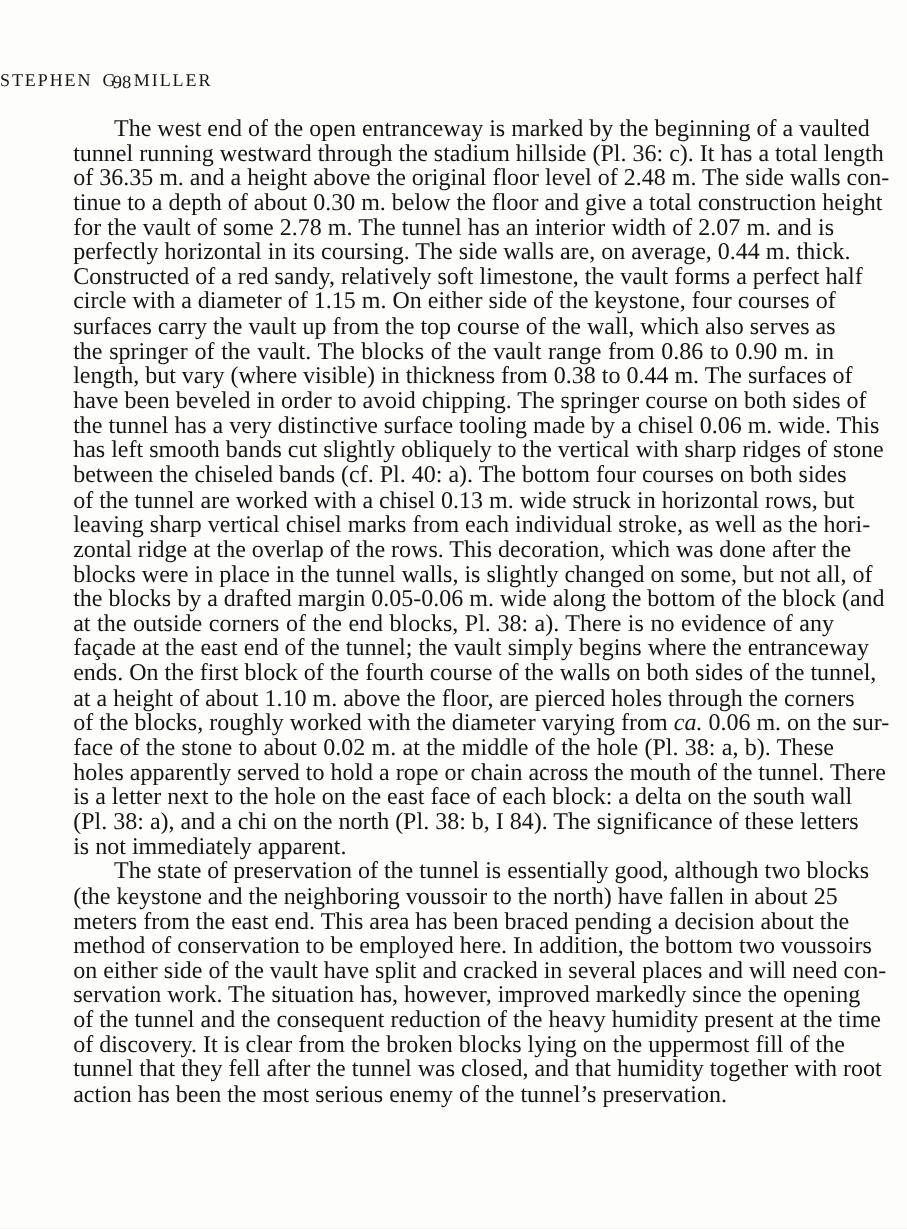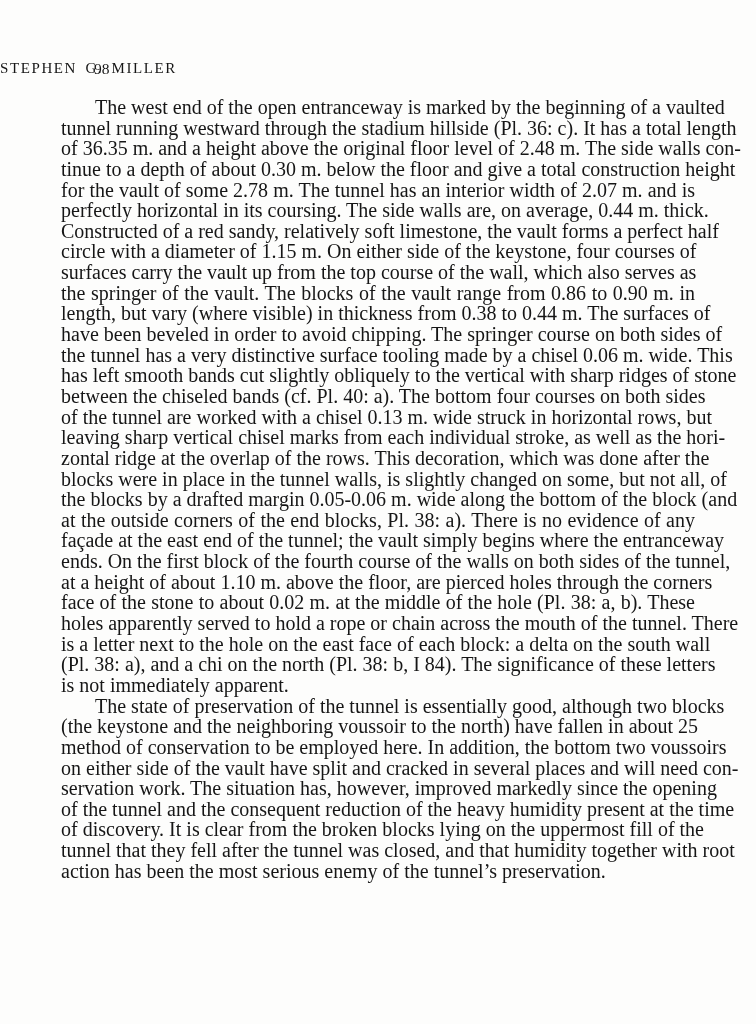--- a/index.html
+++ b/index.html
@@ -91,29 +91,31 @@
         <div class="line">between the chiseled bands (cf. Pl. 40: a). The bottom four courses on both sides</div>
         <div class="line">of the tunnel are worked with a chisel 0.13 m. wide struck in horizontal rows, but</div>
         <div class="line">leaving sharp vertical chisel marks from each individual stroke, as well as the hori-</div>
         <div class="line">zontal ridge at the overlap of the rows. This decoration, which was done after the</div>
         <div class="line">blocks were in place in the tunnel walls, is slightly changed on some, but not all, of</div>
         <div class="line">the blocks by a drafted margin 0.05-0.06 m. wide along the bottom of the block (and</div>
         <div class="line">at the outside corners of the end blocks, Pl. 38: a). There is no evidence of any</div>
         <div class="line">façade at the east end of the tunnel; the vault simply begins where the entranceway</div>
         <div class="line">ends. On the first block of the fourth course of the walls on both sides of the tunnel,</div>
         <div class="line">at a height of about 1.10 m. above the floor, are pierced holes through the corners</div>
+        <div class="line">of the blocks, roughly worked with the diameter varying from <i>ca.</i> 0.06 m. on the sur-</div>
         <div class="line">face of the stone to about 0.02 m. at the middle of the hole (Pl. 38: a, b). These</div>
         <div class="line">holes apparently served to hold a rope or chain across the mouth of the tunnel. There</div>
         <div class="line">is a letter next to the hole on the east face of each block: a delta on the south wall</div>
         <div class="line">(Pl. 38: a), and a chi on the north (Pl. 38: b, I 84). The significance of these letters</div>
         <div class="line last">is not immediately apparent.</div>
       </div>
     <div class="para">
         <div class="line indent">The state of preservation of the tunnel is essentially good, although two blocks</div>
         <div class="line">(the keystone and the neighboring voussoir to the north) have fallen in about 25</div>
+        <div class="line">meters from the east end. This area has been braced pending a decision about the</div>
         <div class="line">method of conservation to be employed here. In addition, the bottom two voussoirs</div>
         <div class="line">on either side of the vault have split and cracked in several places and will need con-</div>
         <div class="line">servation work. The situation has, however, improved markedly since the opening</div>
         <div class="line">of the tunnel and the consequent reduction of the heavy humidity present at the time</div>
         <div class="line">of discovery. It is clear from the broken blocks lying on the uppermost fill of the</div>
         <div class="line">tunnel that they fell after the tunnel was closed, and that humidity together with root</div>
         <div class="line last">action has been the most serious enemy of the tunnel’s preservation.</div>
       </div>
   </div>
 </div>

